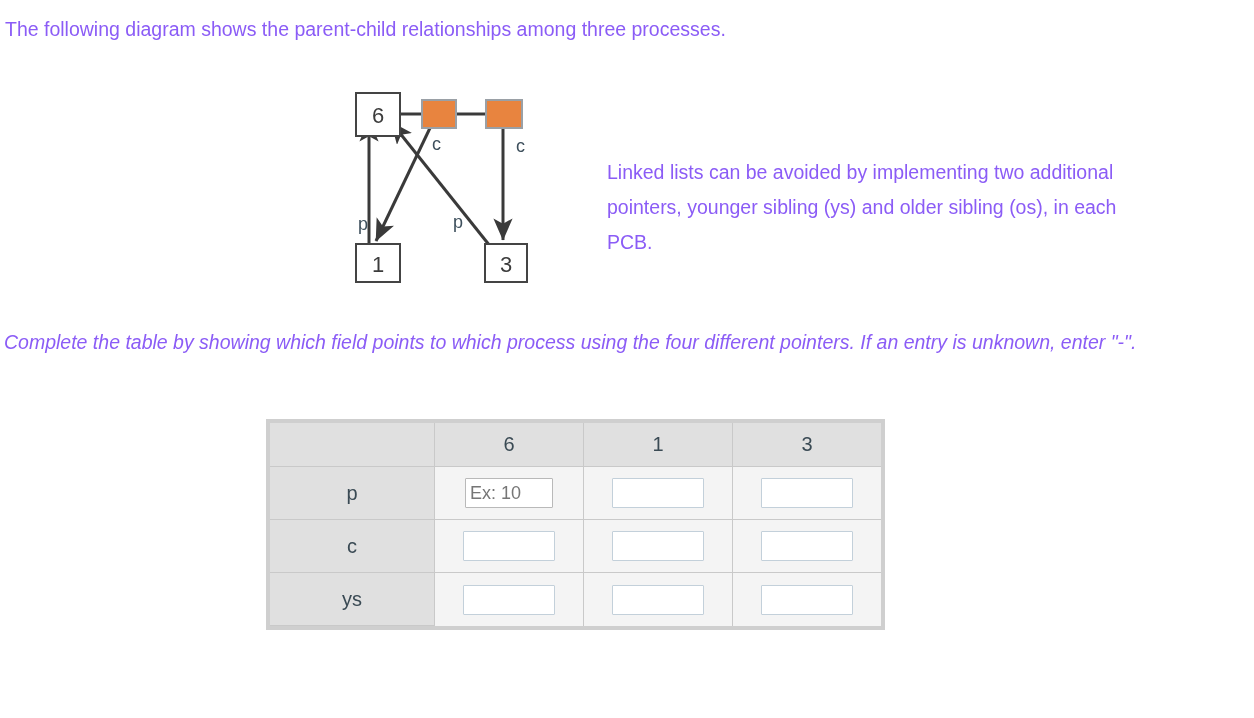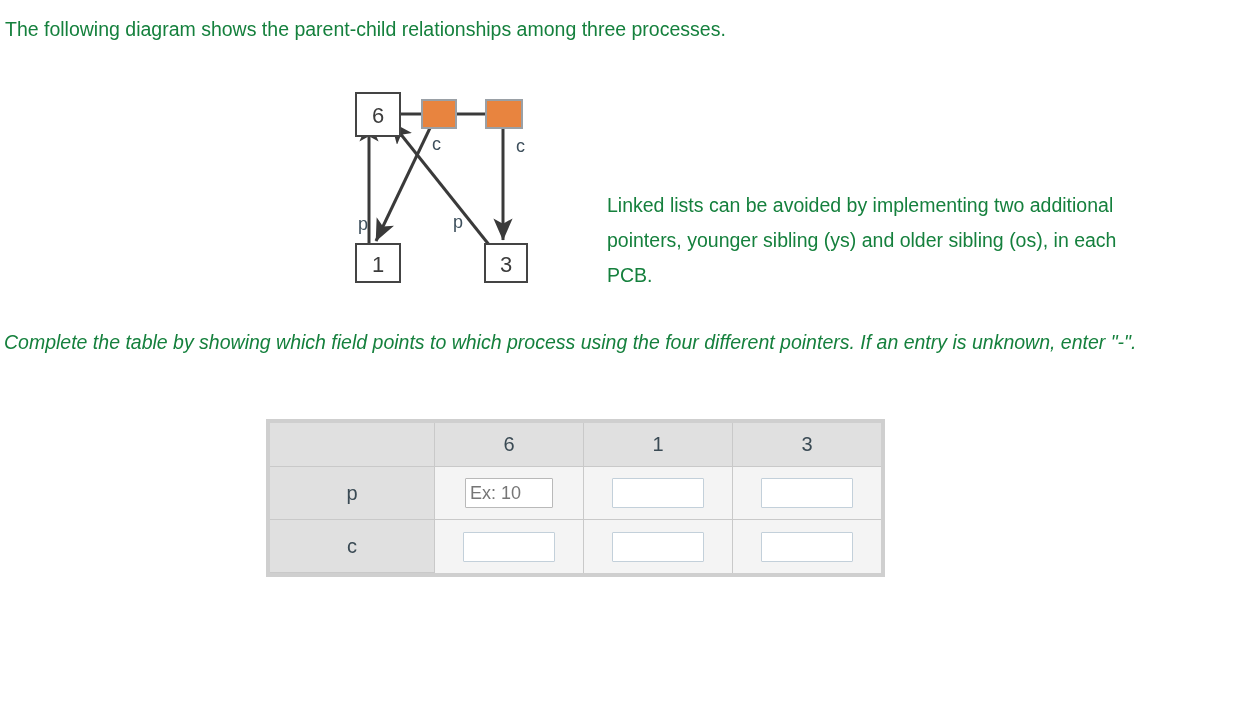--- a/index.html
+++ b/index.html
@@ -14,33 +14,32 @@
     font-family: "Liberation Sans", sans-serif;
     color: #3c3c3c;
     overflow: hidden;
   }
 
   
   .prose {
     position: absolute;
     font-size: 19.5px;
     line-height: 35px;
-    color: #15803d;
+    color: #8b5cf6;
     font-weight: 400;
   }
   #intro-text {
     left: 5px;
     top: 12px;
     width: 1000px;
   }
   #sibling-note {
     left: 607px;
     top: 155px;
     width: 560px;
-    margin-top: 33px;
   }
   #instruction-text {
     left: 4px;
     top: 325px;
     width: 1160px;
     font-style: italic;
   }
 
   
   #process-diagram {
@@ -205,14 +204,26 @@
       <td class="cell">
         <input class="answer-input" type="text" placeholder="" style="">
       </td>
       <td class="cell">
         <input class="answer-input" type="text" placeholder="" style="">
       </td>
       <td class="cell">
         <input class="answer-input" type="text" placeholder="" style="">
       </td>
     </tr>
+    <tr>
+      <th class="row-head">ys</th>
+      <td class="cell">
+        <input class="answer-input" type="text" placeholder="" style="">
+      </td>
+      <td class="cell">
+        <input class="answer-input" type="text" placeholder="" style="">
+      </td>
+      <td class="cell">
+        <input class="answer-input" type="text" placeholder="" style="">
+      </td>
+    </tr>
   </tbody>
 </table>
 
 </body></html>

